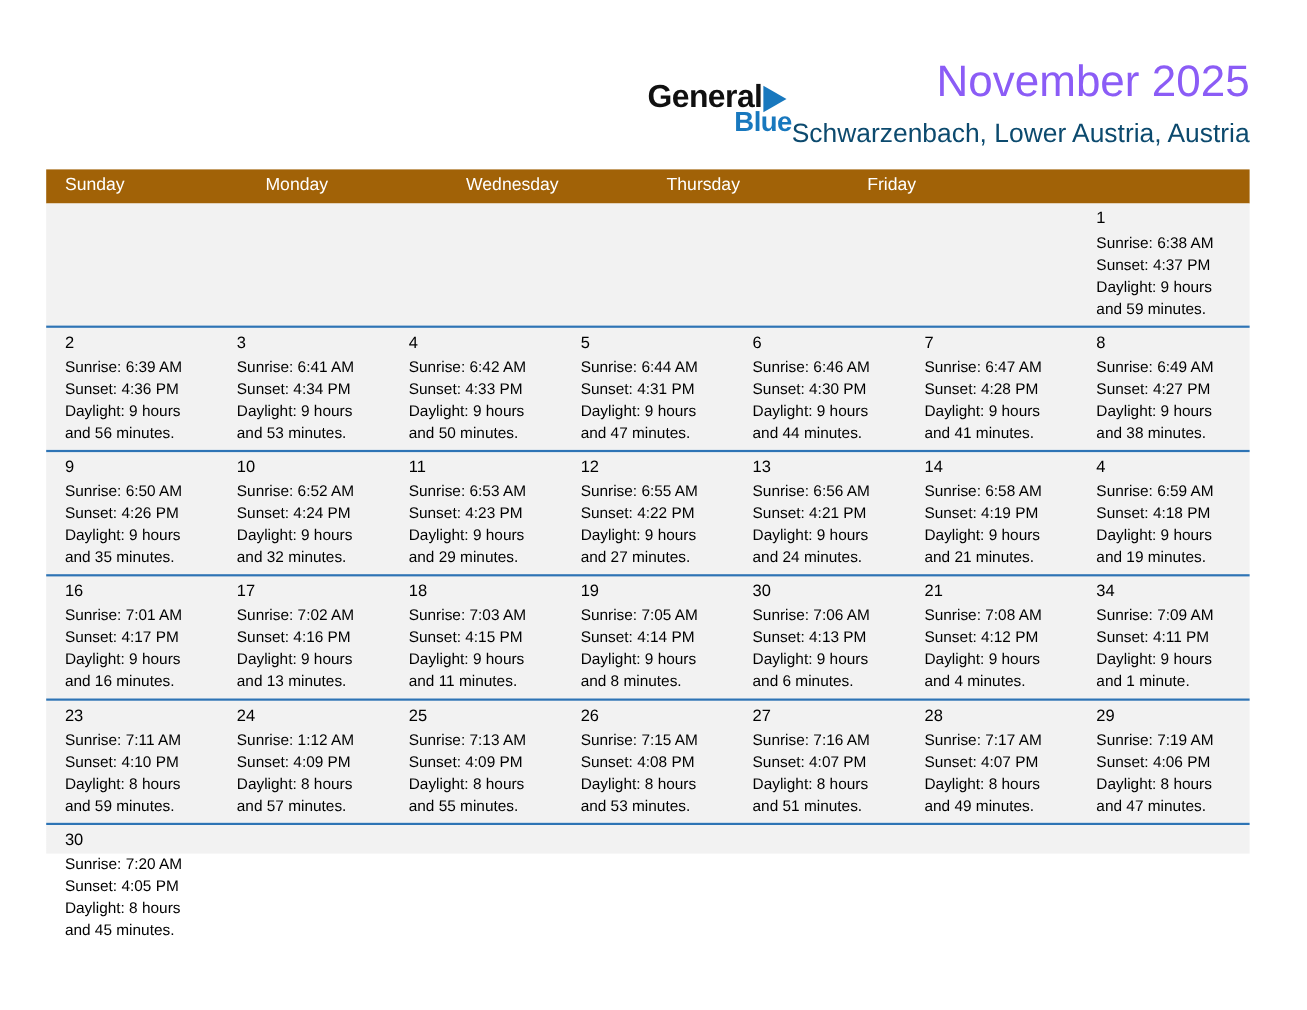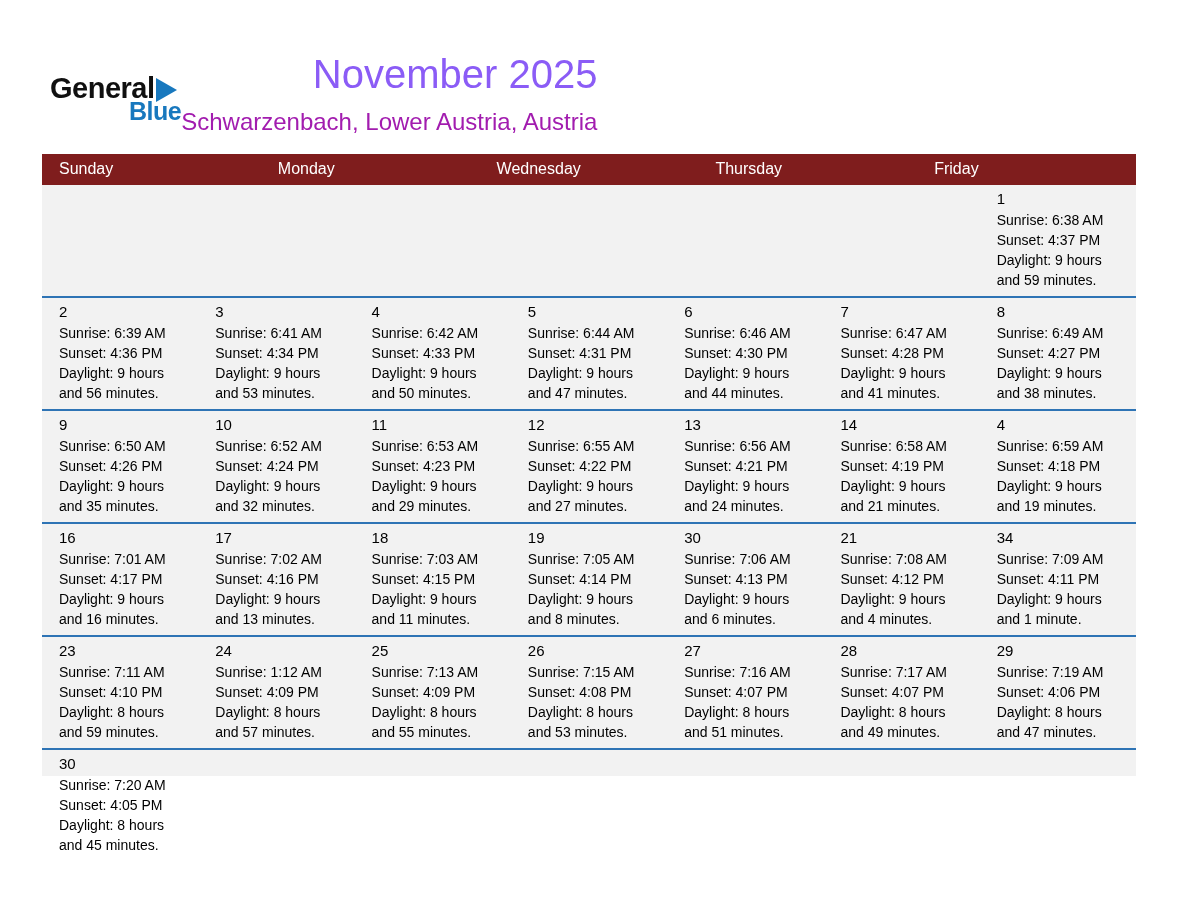--- a/index.html
+++ b/index.html
@@ -8,21 +8,21 @@
     width: 1188px; height: 918px;
     background: #ffffff;
     font-family: "Liberation Sans", sans-serif;
     color: #000000;
     overflow: hidden;
     position: relative;
   }
   
   .header-bar {
     display: flex;
-    justify-content: flex-start;
+    justify-content: flex-end;
     align-items: flex-start;
     padding: 50px 52px 0 50px;
   }
   .logo { padding-top: 24px; line-height: 1; }
   .logo-top { display: flex; align-items: center; }
   .logo-general {
     font-size: 29px; font-weight: bold; color: #101010; letter-spacing: -0.5px;
   }
   .logo-triangle {
     width: 0; height: 0;
@@ -30,27 +30,27 @@
     border-bottom: 12px solid transparent;
     border-left: 21px solid #1878BE;
     margin-left: 1px; margin-top: 2px;
   }
   .logo-blue {
     font-size: 25px; font-weight: bold; color: #1878BE;
     margin-left: 79px; margin-top: -4px; letter-spacing: -0.5px;
   }
   .title-block { text-align: right; }
   .month-title { font-size: 40px; line-height: 48px; font-weight: 400; color: #8b5cf6; }
-  .location { font-size: 24px; line-height: 32px; margin-top: 8px; color: #a21caf; }
+  .location { font-size: 24px; line-height: 32px; margin-top: 8px; color: #0c4a6e; }
 
   
   .calendar { margin: 16px 52px 0 42px; }
   .weekdays {
-    display: grid; grid-template-columns: repeat(5, 1fr);
-    background: #7f1d1d;
+    display: grid; grid-template-columns: repeat(6, 1fr);
+    background: #a16207;
   }
   .weekday {
     color: #ffffff; font-size: 16px; font-weight: 400;
     padding: 6px 6px 7px 17px;
   }
   .week {
     display: grid; grid-template-columns: repeat(7, 1fr);
     background: #F2F2F2;
     border-top: 2px solid #2E74B5;
   }

